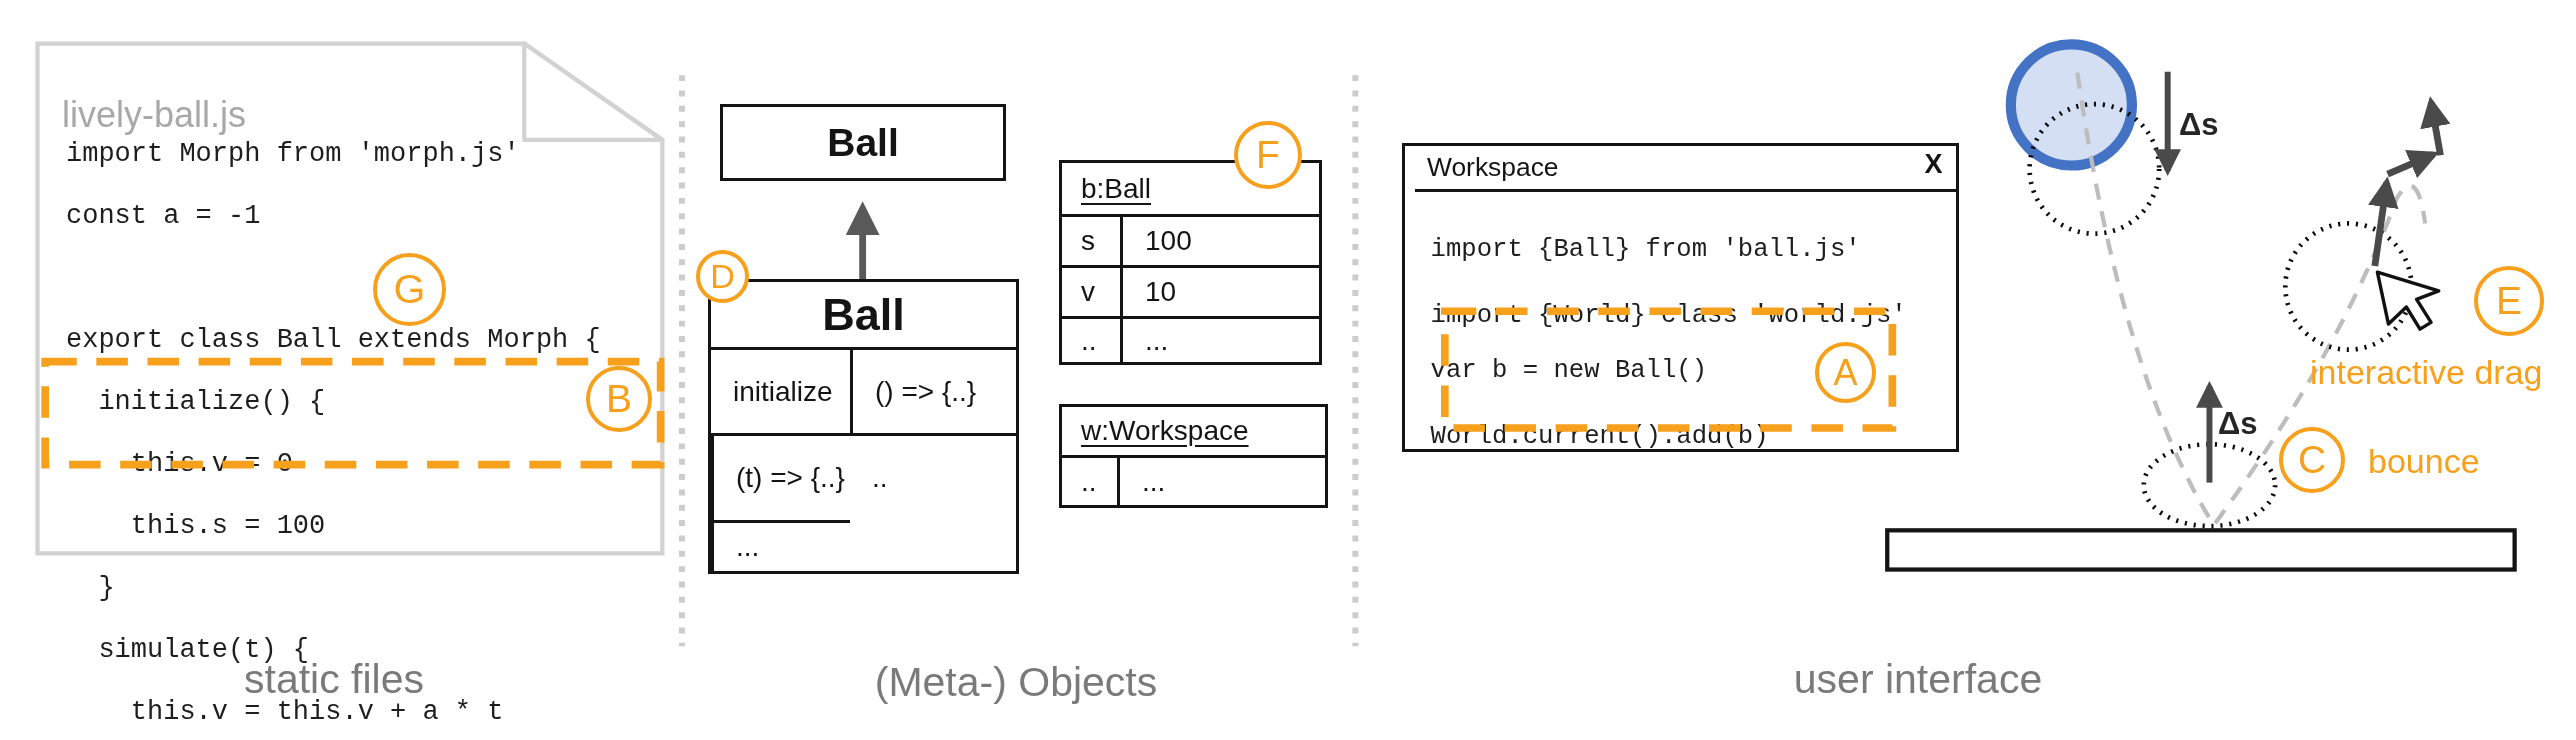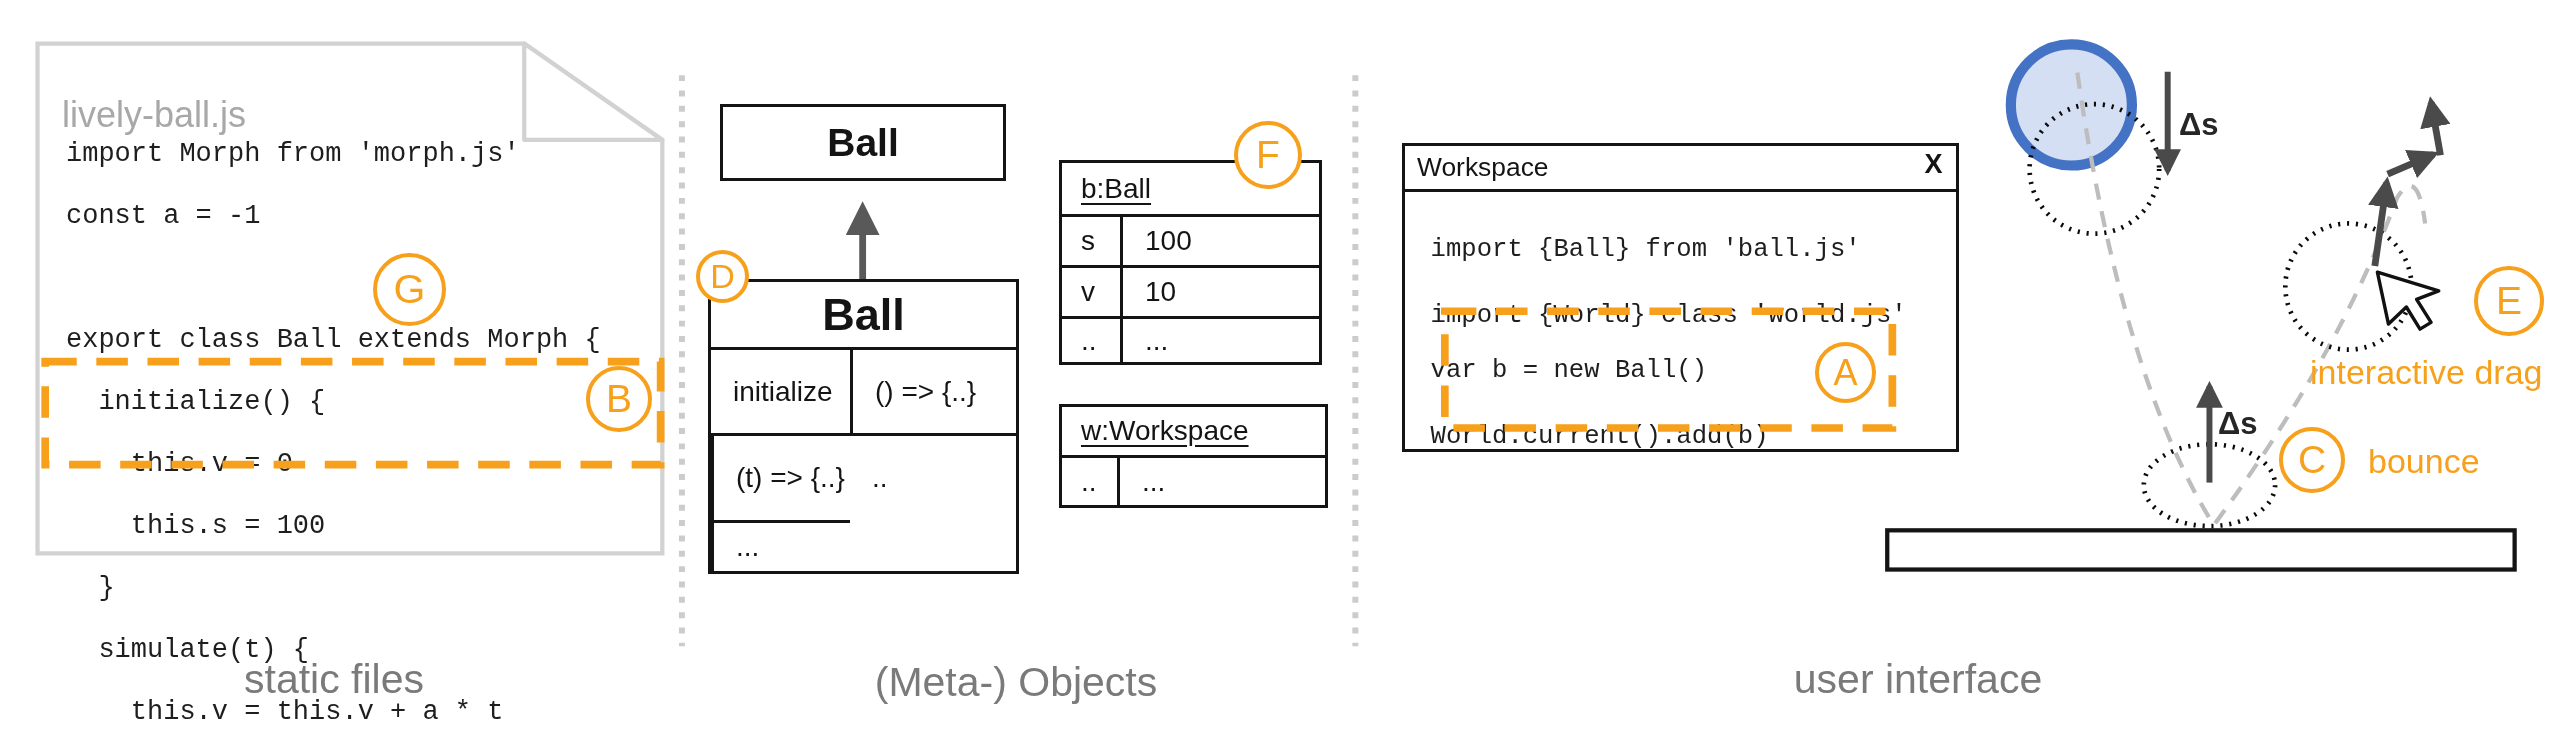--- a/index.html
+++ b/index.html
@@ -126,21 +126,21 @@
   <div class="blackbox grid2" style="left:1059px;top:404px;width:269px;height:104px;grid-template-columns:55px 1fr;grid-template-rows:48px 1fr;">
     <div class="obj-header" style="grid-column:1/3;">
         <span>w:Workspace</span>
       </div>
     <div class="cell rowtop" style="padding-left:19px;">..</div>
     <div class="cell rowtop val">...</div>
   </div>
 
   <div class="abs section-label" style="left:1016px;top:682px;">(Meta-) Objects</div>
 
-  <div id="workspace-window" class="blackbox" style="left:1402px;top:143px;width:557px;height:309px;">
+  <div id="workspace-window" class="blackbox" style="left:1402px;top:143px;width:557px;height:309px;padding-left:10px;">
     <div id="ws-titlebar">
       <span>Workspace</span>
       <span id="ws-close">X</span>
     </div>
     <div class="abs code" style="left:25.6px;top:56px;">
       <div class="wsline">import {Ball} from 'ball.js'</div>
       <div class="wsline">import {World} class 'world.js'</div>
     </div>
     <div class="abs code" style="left:25.6px;top:177px;">
       <div class="wsline">var b = new Ball()</div>

